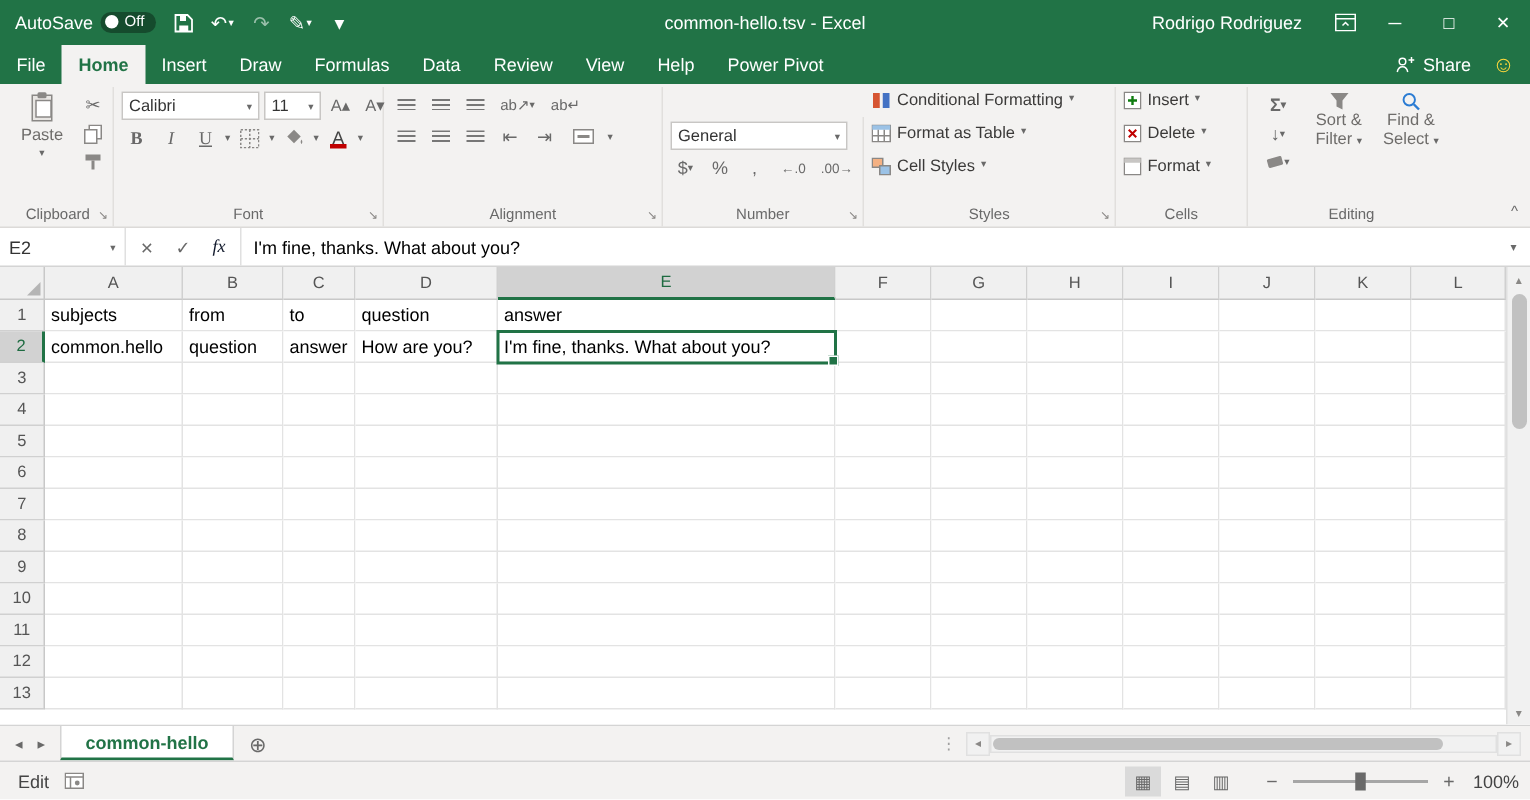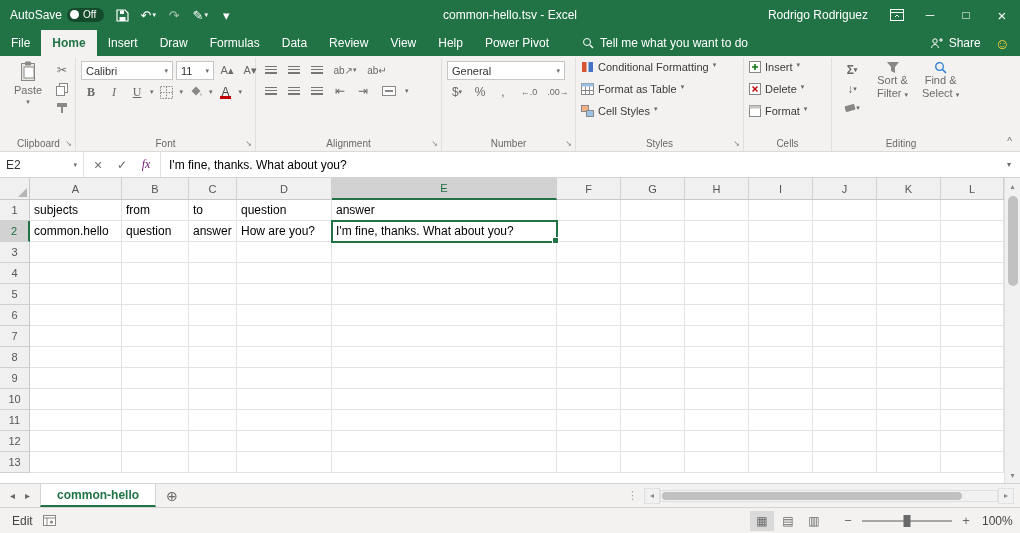--- a/index.html
+++ b/index.html
@@ -49,21 +49,21 @@
   .two-line { display:flex; flex-direction:column; align-items:center; font-size:11px; color:#6e6c6a; line-height:1.15; padding:0 4px; }
   .redbar { display:inline-block; width:11px; height:3px; background:#c00000; margin-top:-2px; }
   .fontA { display:flex; flex-direction:column; align-items:center; line-height:1; font-size:12px; color:#444; }
   .collapse { position:absolute; right:8px; bottom:4px; color:#696969; font-size:10px; }
 
   
   .formulabar { height:26px; background:#fff; border-bottom:1px solid #d4d4d4; display:flex; align-items:stretch; font-size:12px; flex:0 0 auto; }
   .namebox { width:84px; border-right:1px solid #e0e0e0; display:flex; align-items:center; padding:0 6px; color:#333; }
   .fbtns { display:flex; align-items:center; border-right:1px solid #e0e0e0; padding:0 2px; }
   .fbtn { width:24px; text-align:center; color:#696969; font-size:12px; }
-  .fx { font-family:"Liberation Serif", serif; font-style:italic; color:#701a75; }
+  .fx { font-family:"Liberation Serif", serif; font-style:italic; color:#0f172a; }
   .fml { flex:1; display:flex; align-items:center; padding:0 8px; color:#000; white-space:nowrap; overflow:hidden; }
   .fexp { width:22px; display:flex; align-items:center; justify-content:center; color:#696969; font-size:8px; }
 
   
   .gridwrap { flex:1; position:relative; background:#fff; overflow:hidden; }
   .grid { position:absolute; top:0; left:0; right:16px; }
   .grow { display:flex; height:21px; }
   .ghrow { height:22px; }
   .gcorner { width:30px; flex:0 0 auto; background:#f0f0f0; border-right:1px solid #c8c8c8; border-bottom:1px solid #c8c8c8; position:relative; }
   .gcorner::after { content:''; position:absolute; right:2px; bottom:2px; border-left:9px solid transparent; border-bottom:9px solid #b5b5b5; }
@@ -158,27 +158,20 @@
     <span class="tab">File</span>
     <span class="tab active">Home</span>
     <span class="tab">Insert</span>
     <span class="tab">Draw</span>
     <span class="tab">Formulas</span>
     <span class="tab">Data</span>
     <span class="tab">Review</span>
     <span class="tab">View</span>
     <span class="tab">Help</span>
     <span class="tab">Power Pivot</span>
-    <span class="tellme">
-      <svg width="12" height="12" viewBox="0 0 12 12">
-          <circle cx="5" cy="5" r="3.5" fill="none" stroke="#fff"></circle>
-          <path d="M8 8l3 3" stroke="#fff" stroke-width="1.4"></path>
-        </svg>
-      <span>Tell me what you want to do</span>
-    </span>
     <span class="spacer"></span>
     <span class="share">
       <svg width="13" height="12" viewBox="0 0 13 12">
           <circle cx="5" cy="4" r="2.2" fill="none" stroke="#fff"></circle>
           <path d="M1.5 11c.5-2.5 2-3.5 3.5-3.5S8 8.5 8.5 11" fill="none" stroke="#fff"></path>
           <path d="M9 3h4M11 1v4" stroke="#fff"></path>
         </svg>
       <span>Share</span>
     </span>
     <span class="smiley">☺</span>
@@ -298,21 +291,21 @@
                 <rect x="3" y="4" width="8" height="2" fill="#8a8886"></rect>
               </svg>
           </span>
             <span class="dd2">▾</span>
         </div>
       </div>
       <div class="glabel">Alignment</div>
       <span class="launcher">↘</span>
     </div>
 
-    <div class="group" style="width:134px;">
+    <div class="group" style="width:134px;margin-top:20px;">
       <div class="rows">
         <div class="hrow">
           <span class="combo" style="width:118px;">
               <span>General</span>
               <span class="dd">▾</span>
             </span>
         </div>
         <div class="hrow">
           <span class="mini">
               <span>$</span>

